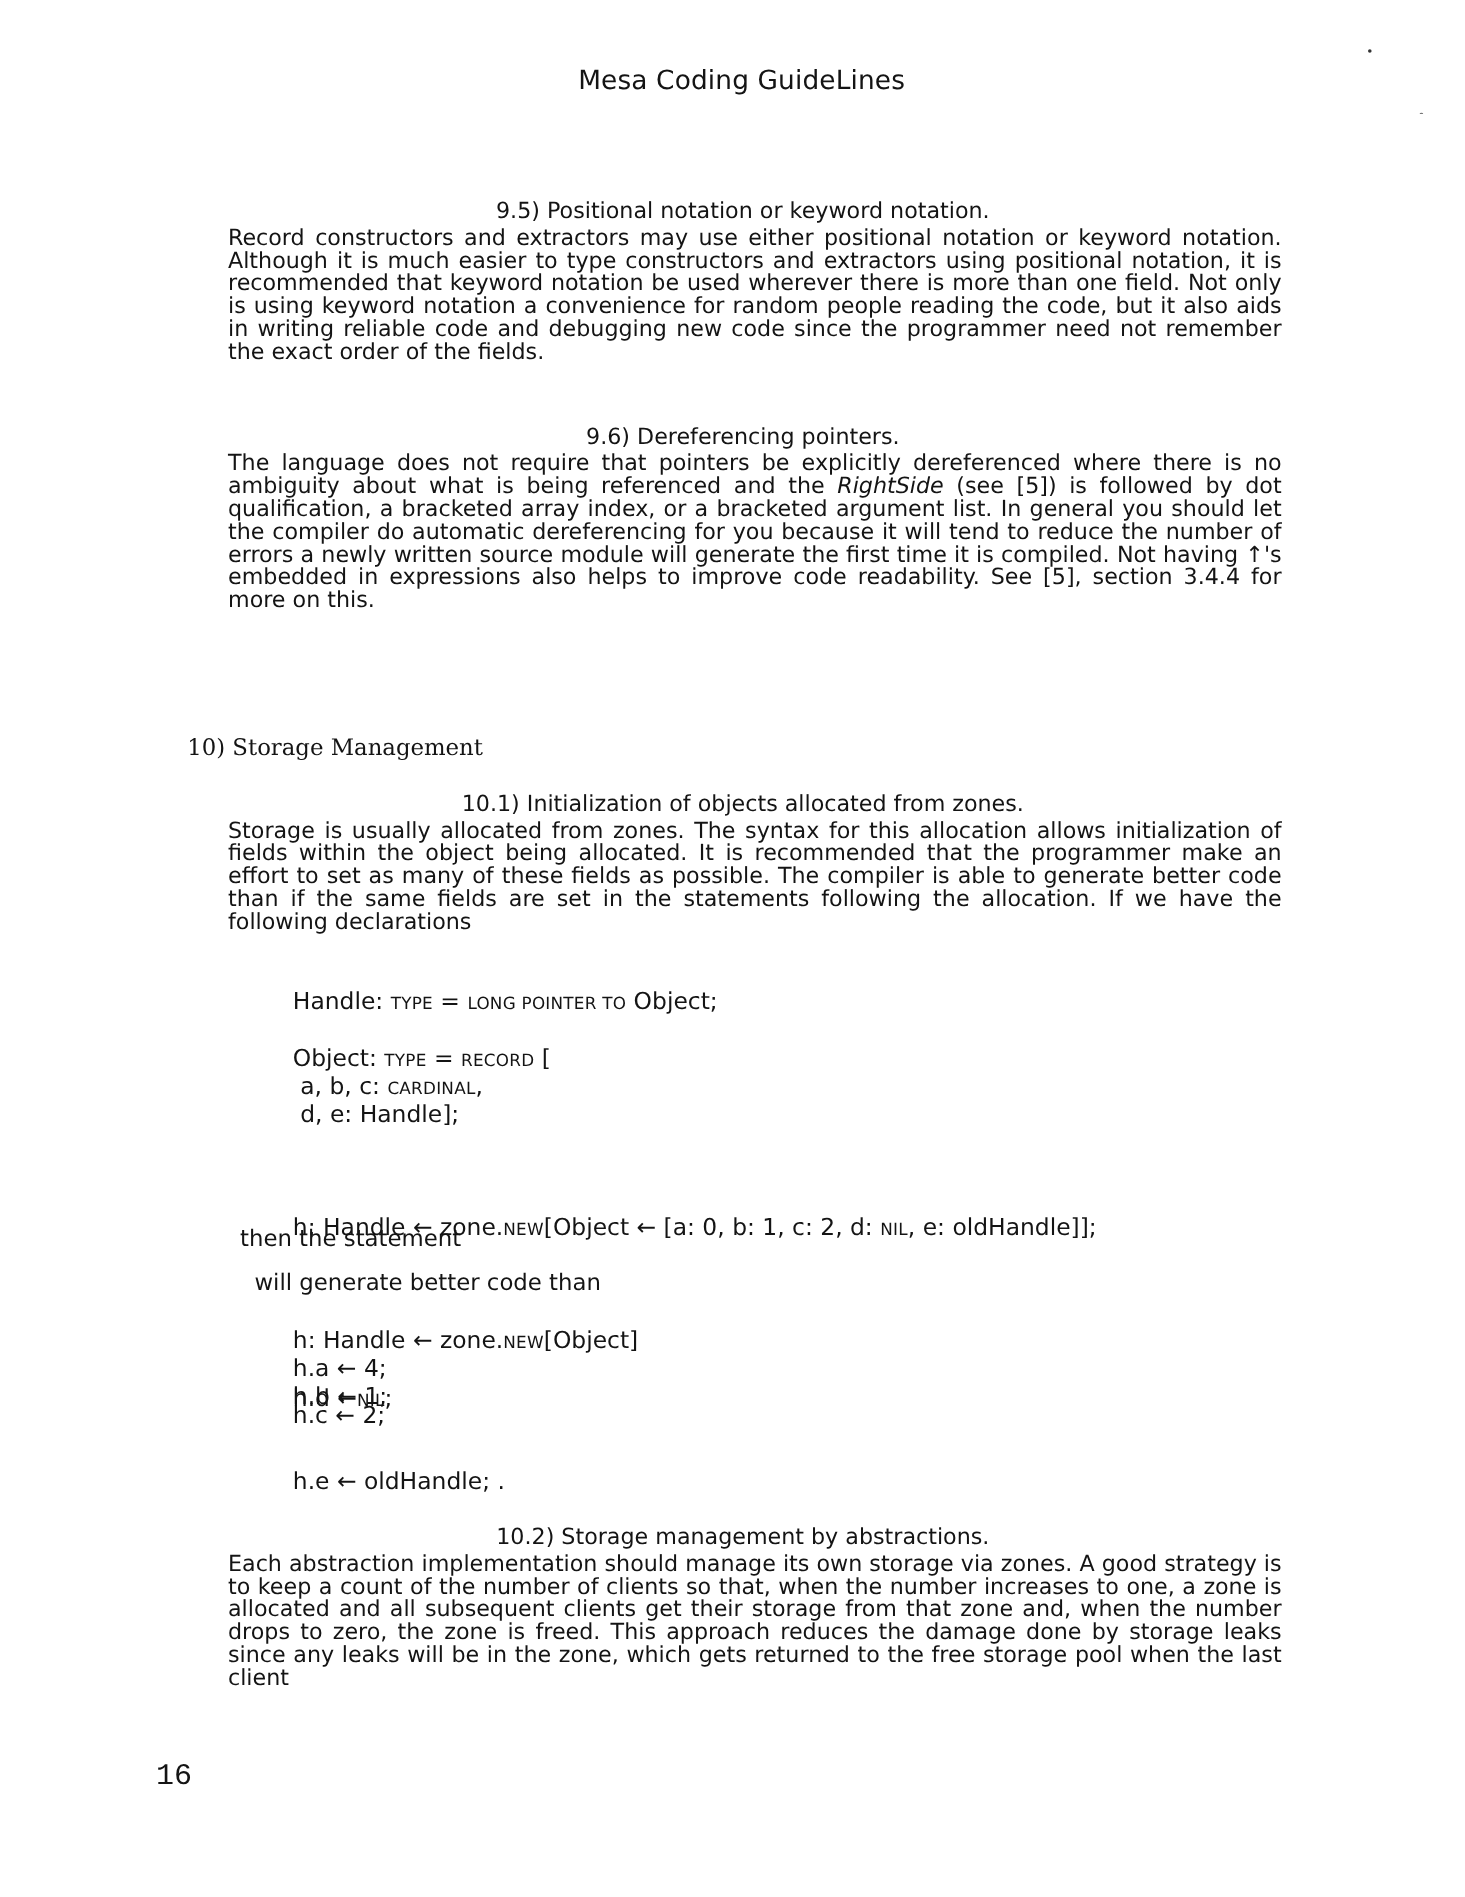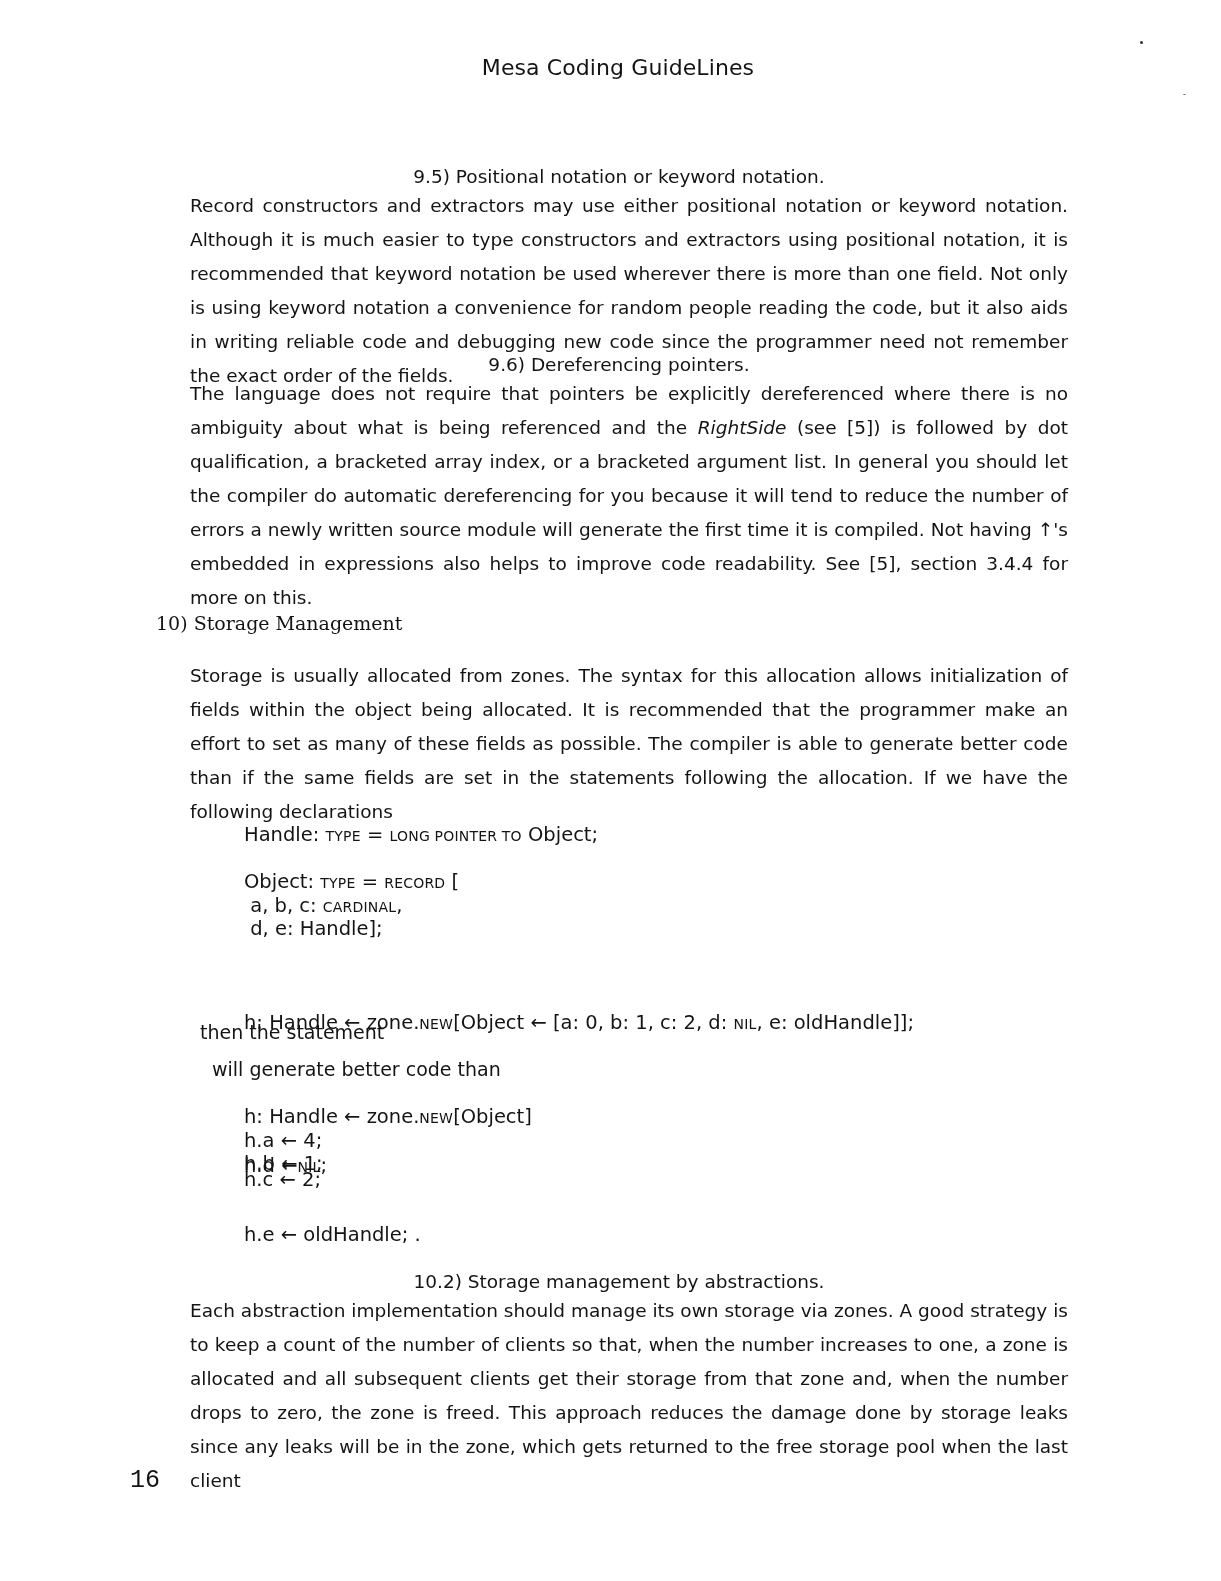--- a/index.html
+++ b/index.html
@@ -11,21 +11,21 @@
       position: absolute; top: 55px; left: 0; width: 1236px; text-align: center;
       font-size: 22px; letter-spacing: 0.1px;
     }
     .speck { position: absolute; width: 3px; height: 3px; background: #333; border-radius: 50%; }
     .speck.s1 { left: 1140px; top: 41px; }
     .speck.s2 { left: 1183px; top: 94px; width: 3px; height: 1px; background: #777; }
 
     .section { position: absolute; left: 154px; width: 930px; }
     .item-title { font-size: 18.5px; line-height: 23.6px; margin: 0; white-space: nowrap; text-align: center; }
     .item-body {
-      margin: 0 16px 0 36px; font-size: 18.5px; line-height: 34px;
+      margin: 0 16px 0 36px; font-size: 18.5px; line-height: 19px;
       text-align: justify; text-align-last: left;
     }
     .item-body i { font-style: italic; }
 
     .heading {
       position: absolute; left: 156px; top: 612px; margin: 0;
       font-family: "DejaVu Serif", serif; font-weight: normal; font-size: 19px;
     }
 
     .code { position: absolute; left: 244px; font-size: 19.5px; line-height: 23.6px; white-space: pre; }
@@ -47,20 +47,21 @@
 </div>
 
 <div class="section" style="top:353px;">
   <p class="item-title">9.6) Dereferencing pointers.</p>
   <p class="item-body"><span>The language does not require that pointers be explicitly dereferenced where there is no ambiguity about what is being referenced and the </span><i>RightSide</i><span> (see [5]) is followed by dot qualification, a bracketed array index, or a bracketed argument list.  In general you should let the compiler do automatic dereferencing for you because it will tend to reduce the number of errors a newly written source module will generate the first time it is compiled.  Not having ↑'s embedded in expressions also helps to improve code readability.  See [5], section 3.4.4 for more on this.</span></p>
 </div>
 
 <h2 class="heading">10) Storage Management</h2>
 
 <div class="section" style="top:659px;">
+  <p class="item-title">10.1) Initialization of objects allocated from zones.</p>
   <p class="item-body">Storage is usually allocated from zones.  The syntax for this allocation allows initialization of fields within the object being allocated.  It is recommended that the programmer make an effort to set as many of these fields as possible.  The compiler is able to generate better code than if the same fields are set in the statements following the allocation.  If we have the following declarations</p>
 </div>
 
 <div class="code" style="top:823px;"><span>Handle: </span><span class="kw">TYPE</span><span> = </span><span class="kw">LONG POINTER TO</span><span> Object;</span></div>
 
 <div class="code" style="top:870px;"><span>Object: </span><span class="kw">TYPE</span><span> = </span><span class="kw">RECORD</span><span> [</span></div>
 <div class="code" style="top:894px;"><span> a, b, c: </span><span class="kw">CARDINAL</span><span>,</span></div>
 <div class="code" style="top:917px;"> d, e: Handle];</div>
 
 <div class="prose" style="top:1021px;">then the statement</div>

